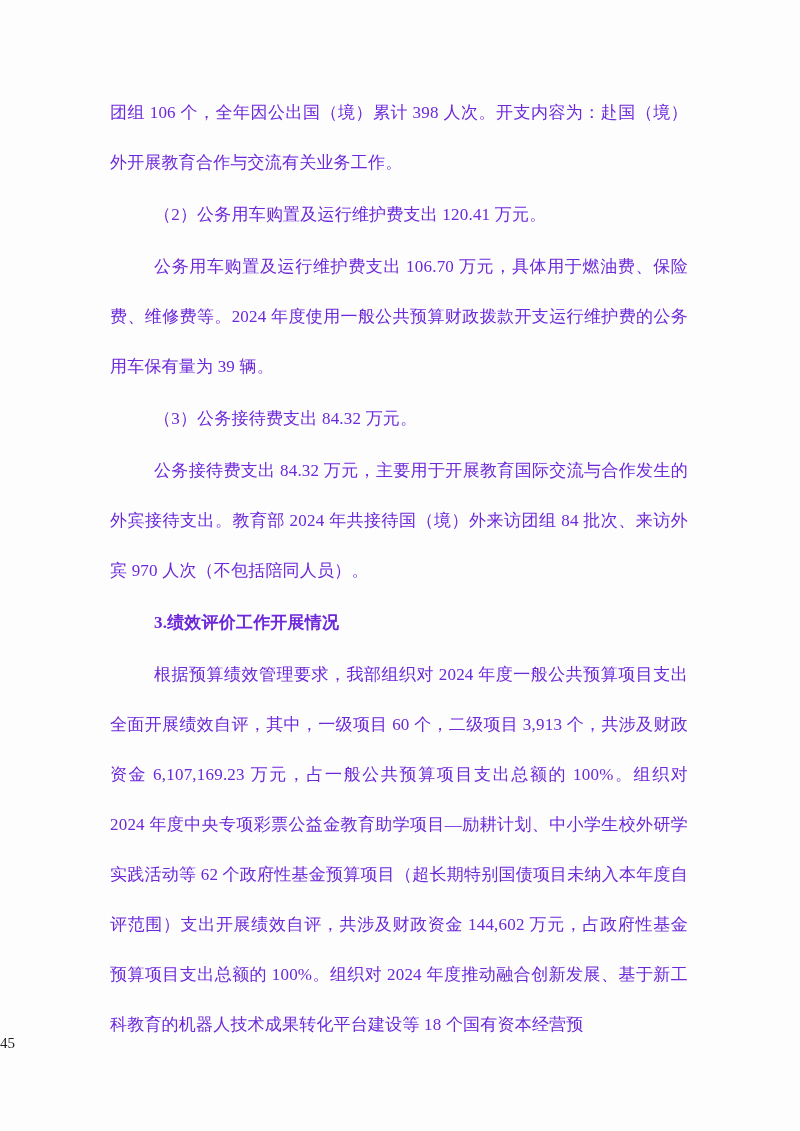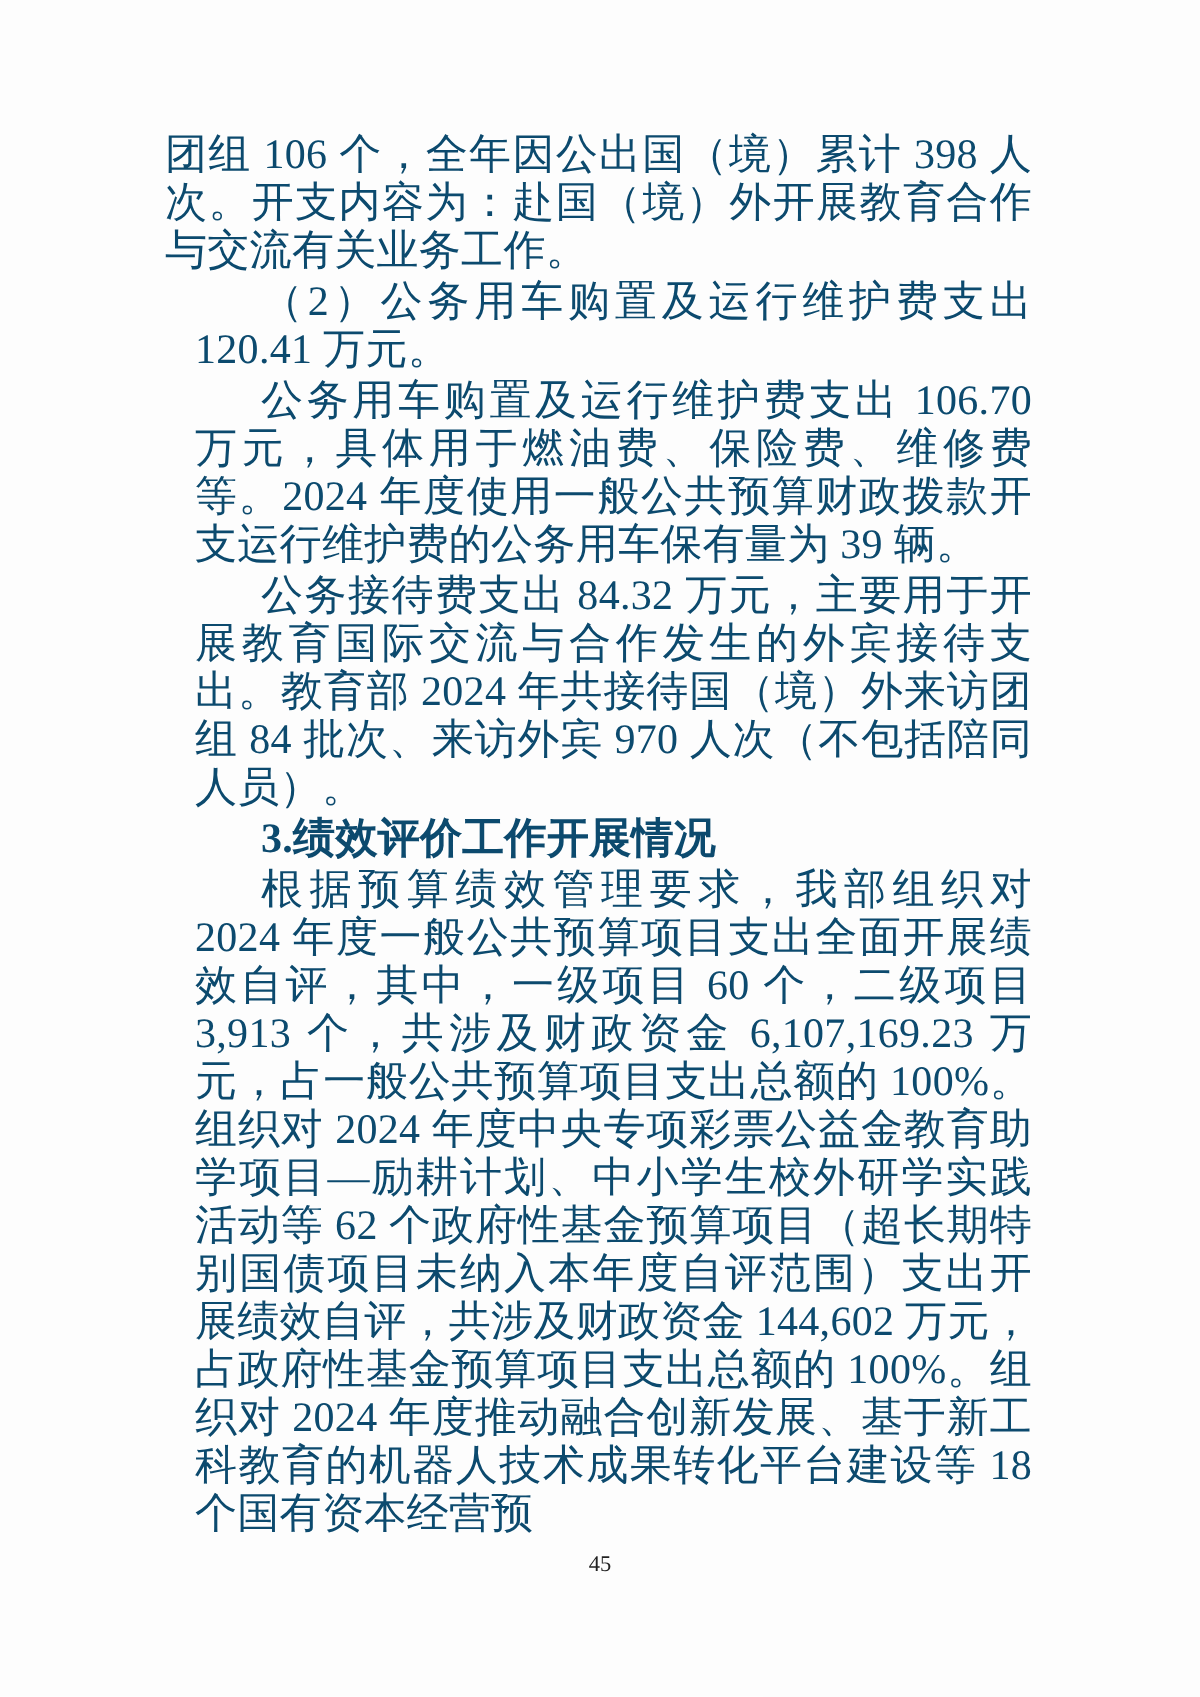--- a/index.html
+++ b/index.html
@@ -24,60 +24,60 @@
     background: #fdfdfd;
   }
   .content {
     position: absolute;
     left: 110px;
     top: 88px;
     width: 578px;
   }
   p.para {
     margin: 0 0 2px 0;
-    font-size: 28px;
-    line-height: 32px;
+    font-size: 17px;
+    line-height: 50px;
     text-align: justify;
     text-justify: inter-ideograph;
     letter-spacing: 0.2px;
-    color: #0c4a6e;
+    color: #6d28d9;
   }
   p.indent {
     text-indent: 44px;
-    margin-left: 20px;
   }
   p.bold-head {
     font-weight: bold;
   }
   .bold {
     font-weight: bold;
   }
   .pagenum {
     position: absolute;
     left: 0;
     top: 1035px;
     width: 800px;
-    text-align: center;
+    text-align: left;
     font-size: 15px;
     color: #222222;
     font-family: "Liberation Serif", "DejaVu Serif", serif;
   }
 </style>
 </head>
 <body>
 
 <div class="page">
   <div class="content">
 
     <p class="para">团组 106 个，全年因公出国（境）累计 398 人次。开支内容为：赴国（境）外开展教育合作与交流有关业务工作。</p>
 
     <p class="para indent">（2）公务用车购置及运行维护费支出 120.41 万元。</p>
 
     <p class="para indent">公务用车购置及运行维护费支出 106.70 万元，具体用于燃油费、保险费、维修费等。2024 年度使用一般公共预算财政拨款开支运行维护费的公务用车保有量为 39 辆。</p>
 
+    <p class="para indent">（3）公务接待费支出 84.32 万元。</p>
 
     <p class="para indent">公务接待费支出 84.32 万元，主要用于开展教育国际交流与合作发生的外宾接待支出。教育部 2024 年共接待国（境）外来访团组 84 批次、来访外宾 970 人次（不包括陪同人员）。</p>
 
 
     <p class="para indent bold-head">3.绩效评价工作开展情况</p>
 
     <p class="para indent">根据预算绩效管理要求，我部组织对 2024 年度一般公共预算项目支出全面开展绩效自评，其中，一级项目 60 个，二级项目 3,913 个，共涉及财政资金 6,107,169.23 万元，占一般公共预算项目支出总额的 100%。组织对 2024 年度中央专项彩票公益金教育助学项目—励耕计划、中小学生校外研学实践活动等 62 个政府性基金预算项目（超长期特别国债项目未纳入本年度自评范围）支出开展绩效自评，共涉及财政资金 144,602 万元，占政府性基金预算项目支出总额的 100%。组织对 2024 年度推动融合创新发展、基于新工科教育的机器人技术成果转化平台建设等 18 个国有资本经营预</p>
 
   </div>
 

